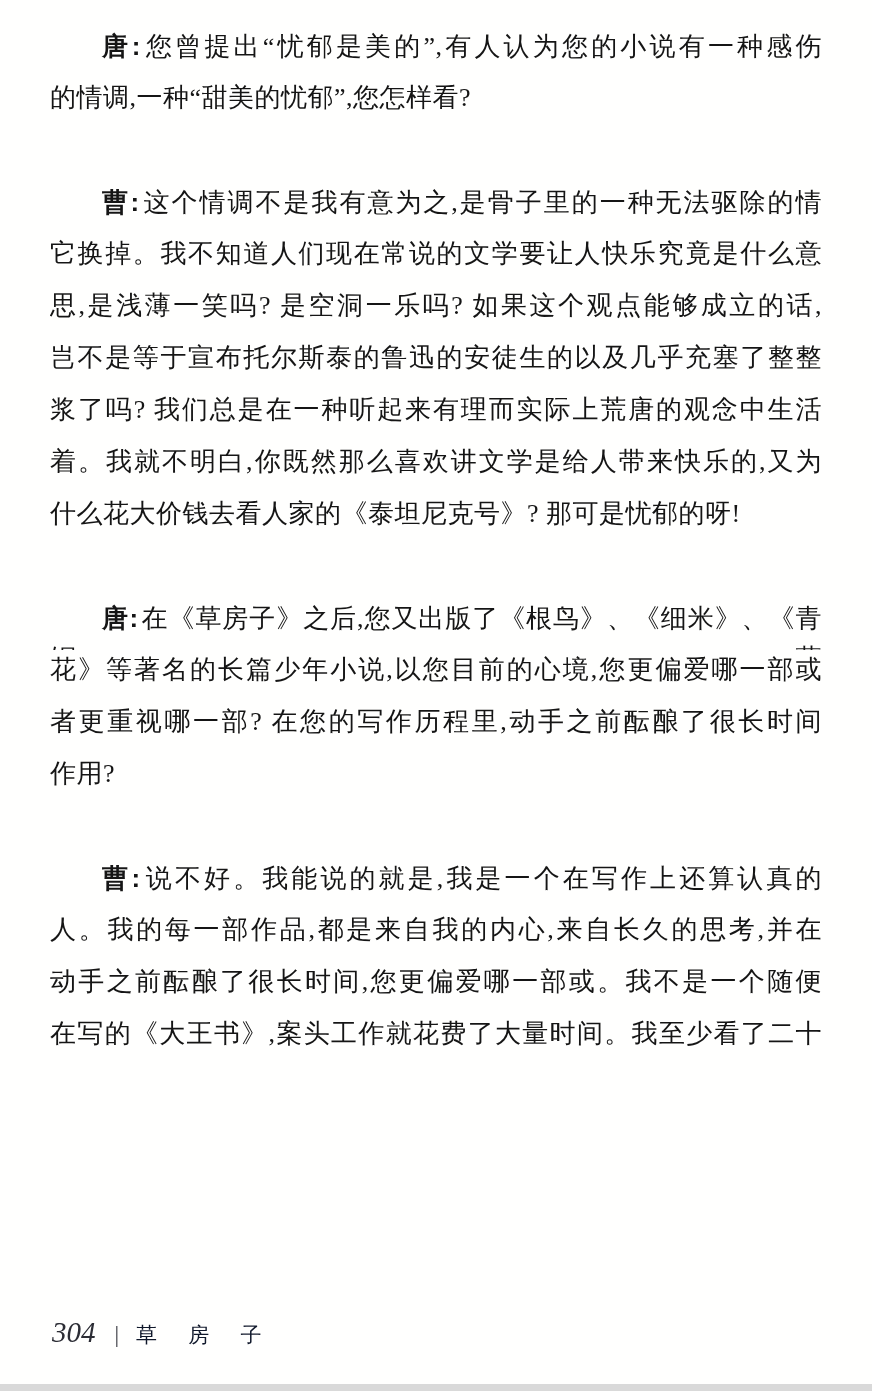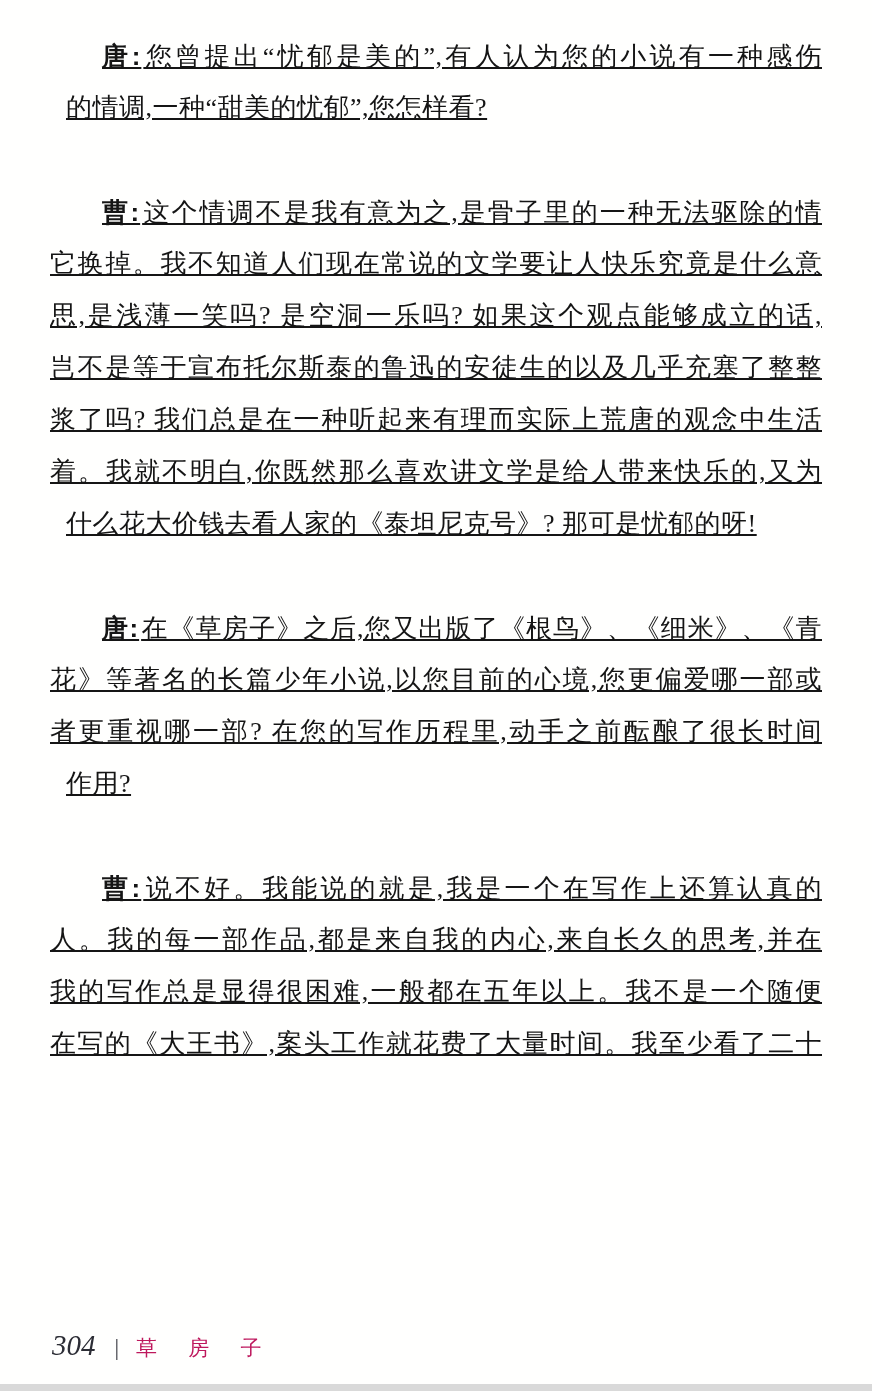--- a/index.html
+++ b/index.html
@@ -15,32 +15,30 @@
   .text-block {
     position: absolute;
     left: 50px;
     right: 50px;
     top: 26px;
   }
   .paragraph { margin: 0 0 52px 0; }
   .paragraph:last-child { margin-bottom: 0; }
   .line {
     font-size: 26px;
-    line-height: 60px;
+    line-height: 40px;
     height: 52px;
     overflow: hidden;
     text-align: justify;
     text-align-last: justify;
     letter-spacing: 0.5px;
-    text-decoration: underline;
   }
   .line.last {
     text-align: left;
     text-align-last: left;
-    margin-left: 16px;
   }
   .line.first { text-indent: 52px; }
   .speaker {
     font-weight: bold;
     font-family: "Liberation Sans", "DejaVu Sans", sans-serif;
     letter-spacing: 1px;
     margin-right: 2px;
   }
   .footer {
     position: absolute;
@@ -48,31 +46,30 @@
     top: 1316px;
     display: flex;
     align-items: baseline;
     color: #30313a;
   }
   .page-num {
     font-style: italic;
     font-size: 29px;
     font-family: "Liberation Serif", "DejaVu Serif", serif;
     color: #2c2d35;
-    margin-top: 13px;
   }
   .footer-sep {
     margin: 0 17px 0 19px;
     font-size: 23px;
     color: #3a3b43;
   }
   .book-title {
     font-size: 21px;
     letter-spacing: 13px;
-    color: #be185d;
+    color: #0f172a;
   }
   .bottom-band {
     position: absolute;
     left: 0;
     right: 0;
     bottom: 0;
     height: 7px;
     background: #d9d9d9;
   }
 </style>
@@ -96,21 +93,21 @@
       </div>
       <div class="paragraph">
         <div class="line first"><span class="speaker">唐:</span>在《草房子》之后,您又出版了《根鸟》、《细米》、《青铜葵</div>
         <div class="line">花》等著名的长篇少年小说,以您目前的心境,您更偏爱哪一部或</div>
         <div class="line">者更重视哪一部? 在您的写作历程里,动手之前酝酿了很长时间</div>
         <div class="line last">作用?</div>
       </div>
       <div class="paragraph">
         <div class="line first"><span class="speaker">曹:</span>说不好。我能说的就是,我是一个在写作上还算认真的</div>
         <div class="line">人。我的每一部作品,都是来自我的内心,来自长久的思考,并在</div>
-        <div class="line">我的写作总是显得很困难,一般都在五年以上。我不是一个随便</div>
+        <div class="line">动手之前酝酿了很长时间,您更偏爱哪一部或。我不是一个随便</div>
         <div class="line">在写的《大王书》,案头工作就花费了大量时间。我至少看了二十</div>
       </div>
     </div>
 
   <div class="footer">
     <span class="page-num">304</span>
     <span class="footer-sep">|</span>
     <span class="book-title">草 房 子</span>
   </div>
 

